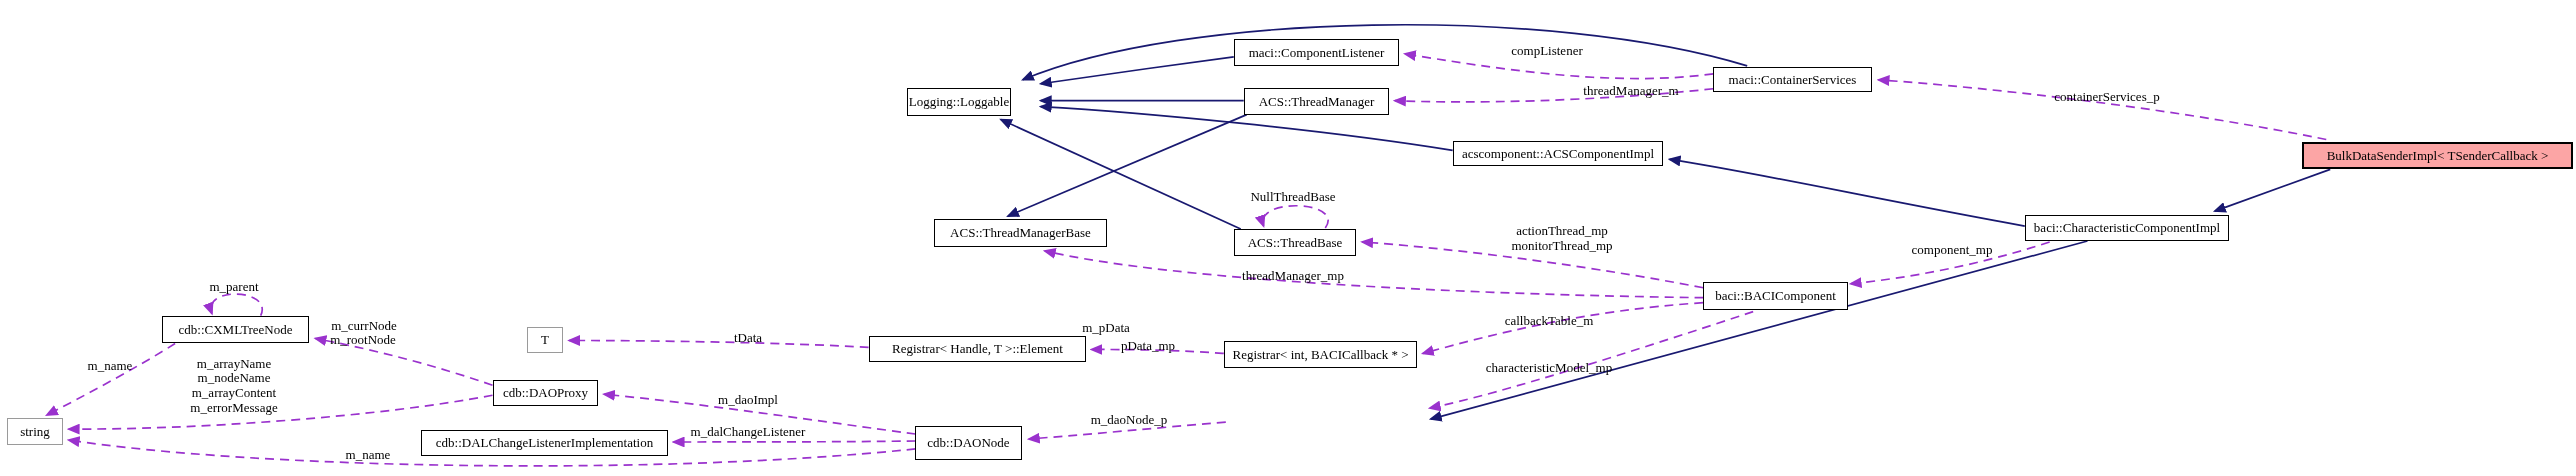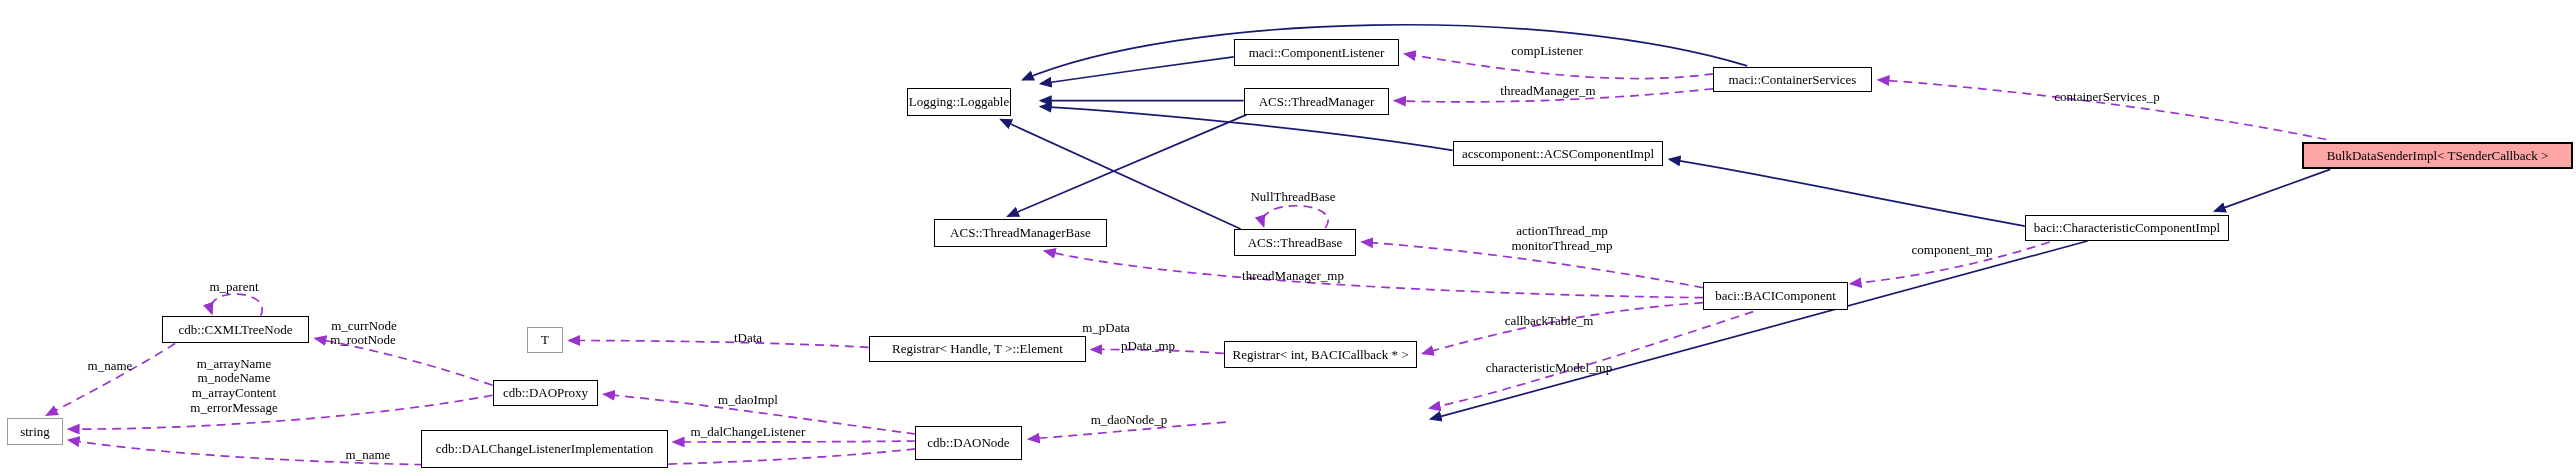--- a/index.html
+++ b/index.html
@@ -71,25 +71,25 @@
   <div class="node" style="left:934px;top:219px;width:173px;height:28px">ACS::ThreadManagerBase</div>
   <div class="node" style="left:1234px;top:229px;width:122px;height:27px">ACS::ThreadBase</div>
   <div class="node" style="left:2025px;top:215px;width:204px;height:26px">baci::CharacteristicComponentImpl</div>
   <div class="node" style="left:1703px;top:282px;width:145px;height:28px">baci::BACIComponent</div>
   <div class="node" style="left:162px;top:316px;width:147px;height:27px">cdb::CXMLTreeNode</div>
   <div class="node node-gray" style="left:527px;top:327px;width:36px;height:26px">T</div>
   <div class="node" style="left:869px;top:336px;width:217px;height:26px">Registrar&lt; Handle, T &gt;::Element</div>
   <div class="node" style="left:1224px;top:341px;width:193px;height:27px">Registrar&lt; int, BACICallback * &gt;</div>
   <div class="node" style="left:493px;top:380px;width:105px;height:26px">cdb::DAOProxy</div>
   <div class="node node-gray" style="left:7px;top:418px;width:56px;height:27px">string</div>
-  <div class="node" style="left:421px;top:430px;width:247px;height:38px">cdb::DALChangeListenerImplementation</div>
+  <div class="node" style="left:421px;top:430px;width:247px;height:26px">cdb::DALChangeListenerImplementation</div>
   <div class="node" style="left:915px;top:426px;width:107px;height:34px">cdb::DAONode</div>
 
   <div class="elabel" style="left:1547px;top:51px">compListener</div>
-  <div class="elabel" style="left:1548px;top:91px">threadManager_m</div>
+  <div class="elabel" style="left:1631px;top:91px">threadManager_m</div>
   <div class="elabel" style="left:2107px;top:97px">containerServices_p</div>
   <div class="elabel" style="left:1293px;top:197px">NullThreadBase</div>
   <div class="elabel" style="left:1562px;top:231px">actionThread_mp</div>
   <div class="elabel" style="left:1562px;top:246px">monitorThread_mp</div>
   <div class="elabel" style="left:1952px;top:250px">component_mp</div>
   <div class="elabel" style="left:1293px;top:276px">threadManager_mp</div>
   <div class="elabel" style="left:234px;top:287px">m_parent</div>
   <div class="elabel" style="left:1549px;top:321px">callbackTable_m</div>
   <div class="elabel" style="left:364px;top:326px">m_currNode</div>
   <div class="elabel" style="left:1106px;top:328px">m_pData</div>

